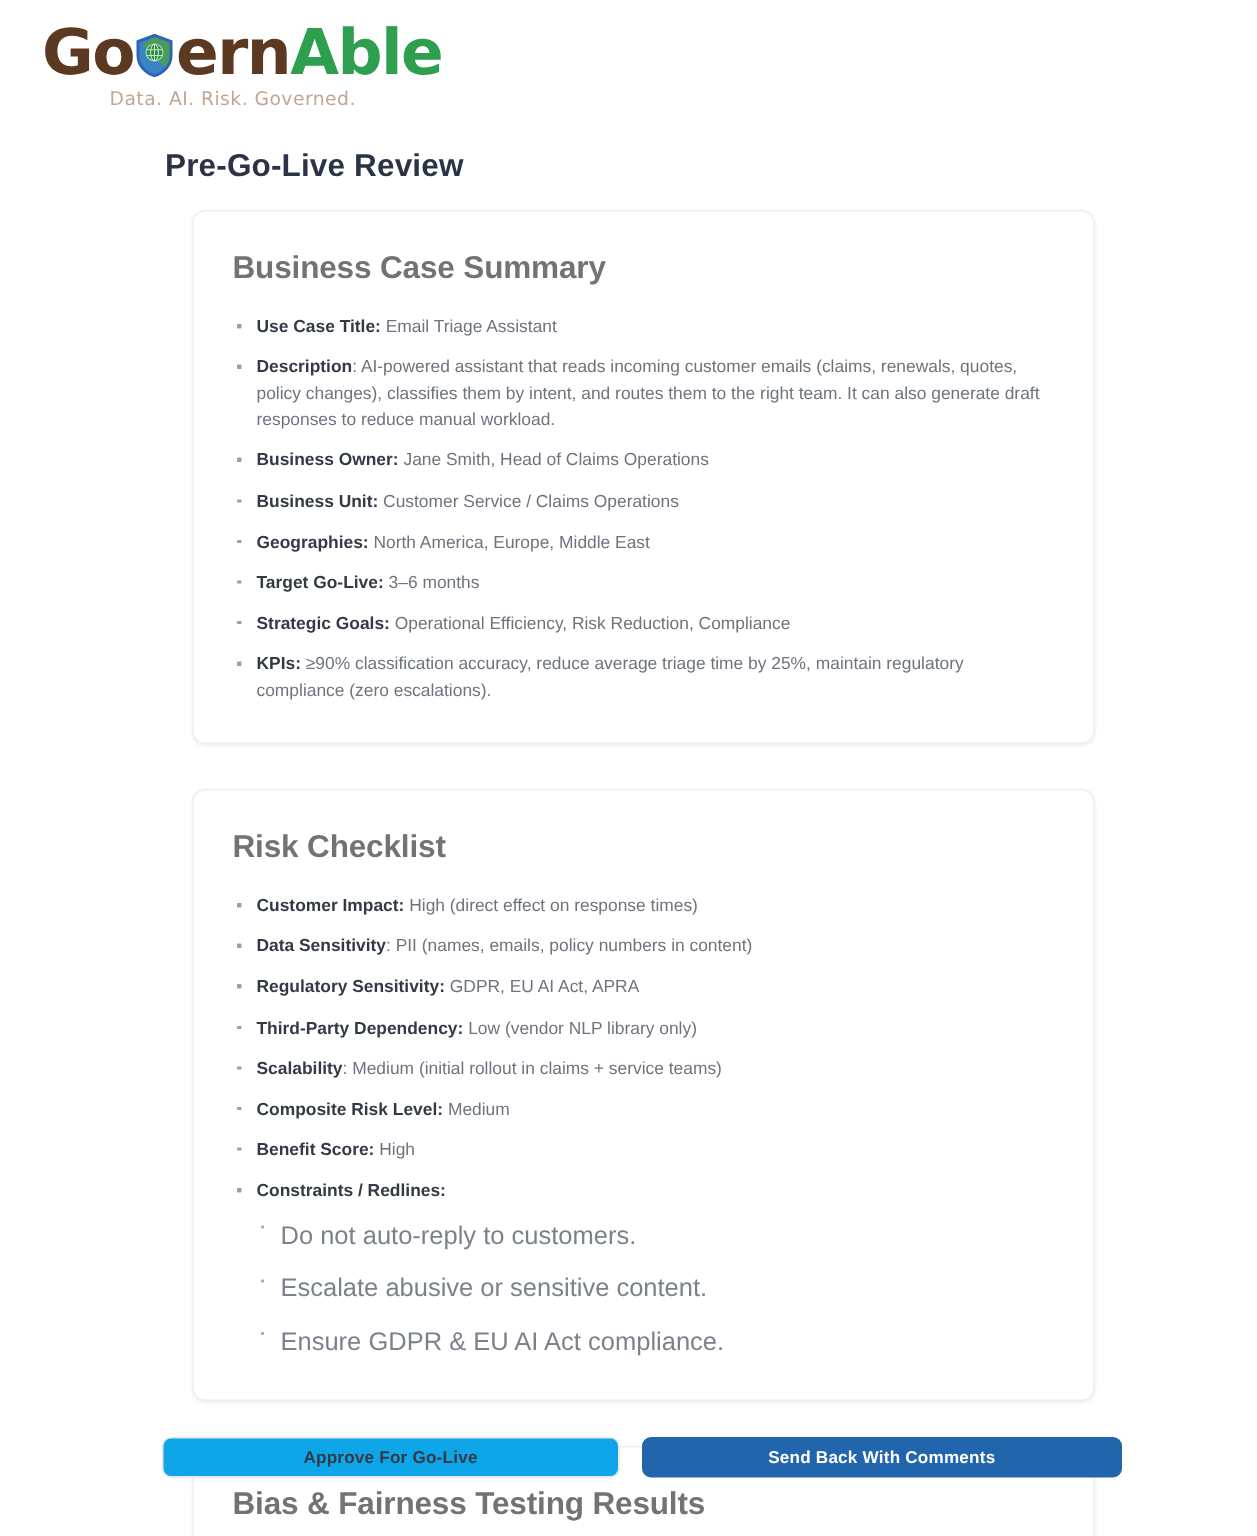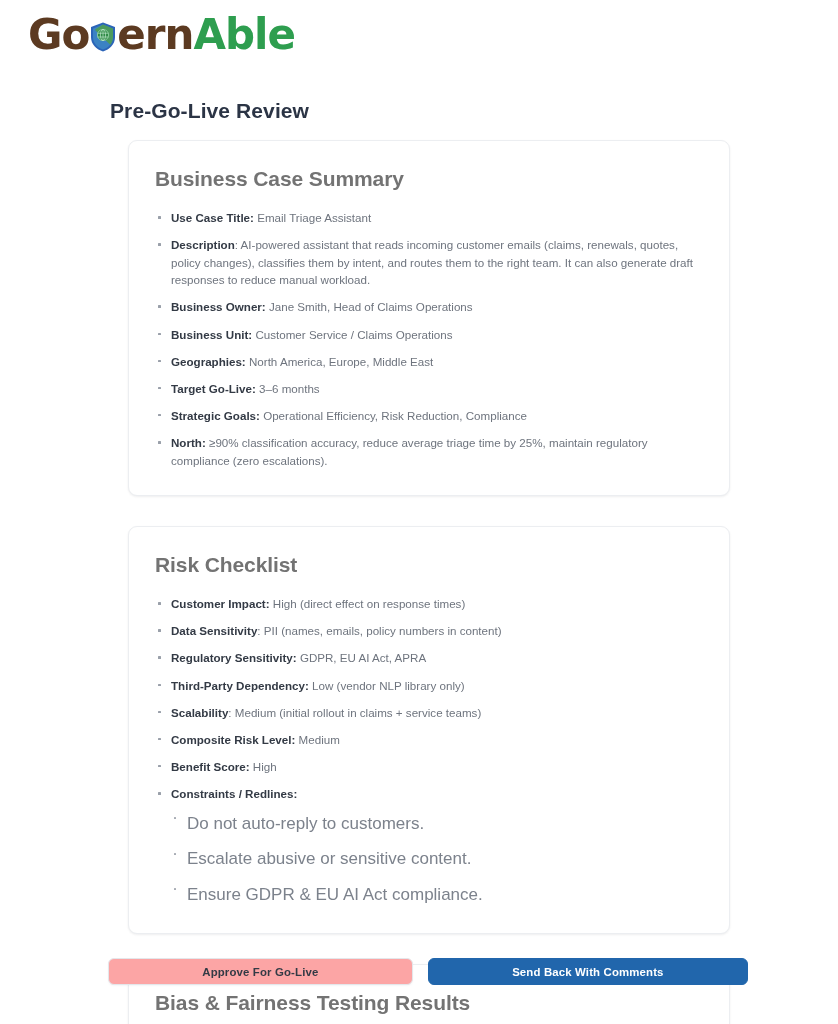--- a/index.html
+++ b/index.html
@@ -180,21 +180,21 @@
     font-weight: 600;
     letter-spacing: 0.15px;
     display: flex;
     align-items: center;
     justify-content: center;
     cursor: pointer;
     user-select: none;
   }
   .btn-approve {
     width: 312px;
-    background: #fca5a5;
+    background: #0ea5e9;
     border: 1px solid #e4e7eb;
     color: #333a45;
     box-shadow: 0 1px 2px rgba(16,24,40,0.04);
   }
   .btn-sendback {
     width: 328px;
     background: #2166ac;
     border: 1px solid #2166ac;
     color: #ffffff;
   }
@@ -214,37 +214,38 @@
           <path d="M14 3.6 L24 7.4 L24 16 C24 19.2 22.9 21.8 21.2 23.8 L6.2 9.2 L6.2 8.3 Z" fill="#4e9d55" opacity="0.92"></path>
           <circle cx="14" cy="14" r="5.6" fill="#2f8a46"></circle>
           <circle cx="14" cy="14" r="5.6" fill="none" stroke="#8fd0a0" stroke-width="0.9"></circle>
           <path d="M8.6 12.2 L19.4 12.2 M8.6 16 L19.4 16 M14 8.4 L14 19.6" stroke="#bfe6cb" stroke-width="0.7" fill="none"></path>
           <ellipse cx="14" cy="14" rx="2.6" ry="5.6" fill="none" stroke="#bfe6cb" stroke-width="0.7"></ellipse>
         </svg>
       </span>
       <span class="brand-govern-b">ern</span>
       <span class="brand-able">Able</span>
     </div>
+    <div class="brand-tagline">Data. AI. Risk. Governed.</div>
   </div>
 
   <div class="page-title">Pre-Go-Live Review</div>
 
   <div class="content">
 
     <section class="card">
       <h2 class="card-title">Business Case Summary</h2>
       <ul class="blist">
         <li><span class="lbl">Use Case Title:</span> <span>Email Triage Assistant</span></li>
         <li><span class="lbl">Description</span><span>: AI-powered assistant that reads incoming customer emails (claims, renewals, quotes, policy changes), classifies them by intent, and routes them to the right team. It can also generate draft responses to reduce manual workload.</span></li>
         <li><span class="lbl">Business Owner:</span> <span>Jane Smith, Head of Claims Operations</span></li>
         <li><span class="lbl">Business Unit:</span> <span>Customer Service / Claims Operations</span></li>
         <li><span class="lbl">Geographies:</span> <span>North America, Europe, Middle East</span></li>
         <li><span class="lbl">Target Go-Live:</span> <span>3–6 months</span></li>
         <li><span class="lbl">Strategic Goals:</span> <span>Operational Efficiency, Risk Reduction, Compliance</span></li>
-        <li><span class="lbl">North:</span> <span>≥90% classification accuracy, reduce average triage time by 25%, maintain regulatory compliance (zero escalations).</span></li>
+        <li><span class="lbl">KPIs:</span> <span>≥90% classification accuracy, reduce average triage time by 25%, maintain regulatory compliance (zero escalations).</span></li>
       </ul>
     </section>
 
     <section class="card">
       <h2 class="card-title">Risk Checklist</h2>
       <ul class="blist">
         <li><span class="lbl">Customer Impact:</span> <span>High (direct effect on response times)</span></li>
         <li><span class="lbl">Data Sensitivity</span><span>: PII (names, emails, policy numbers in content)</span></li>
         <li><span class="lbl">Regulatory Sensitivity:</span> <span>GDPR, EU AI Act, APRA</span></li>
         <li><span class="lbl">Third-Party Dependency:</span> <span>Low (vendor NLP library only)</span></li>

